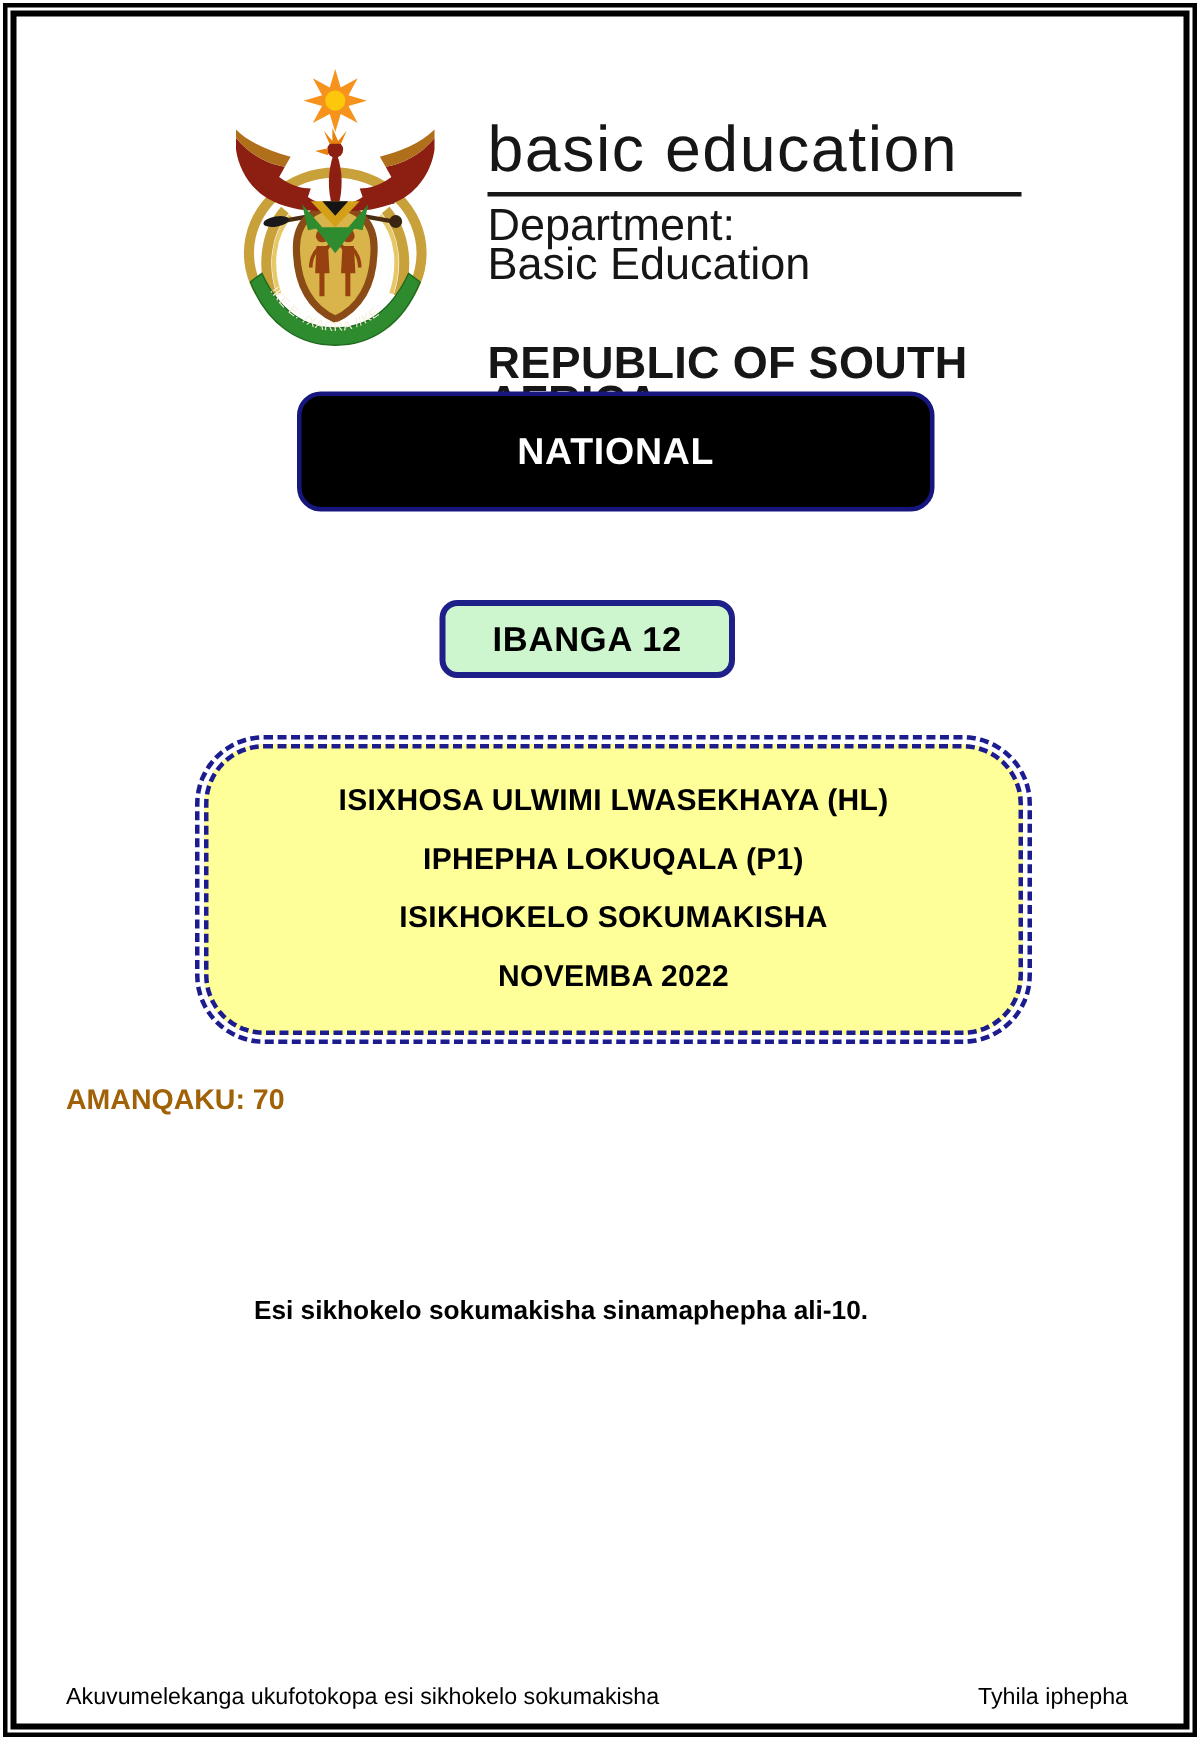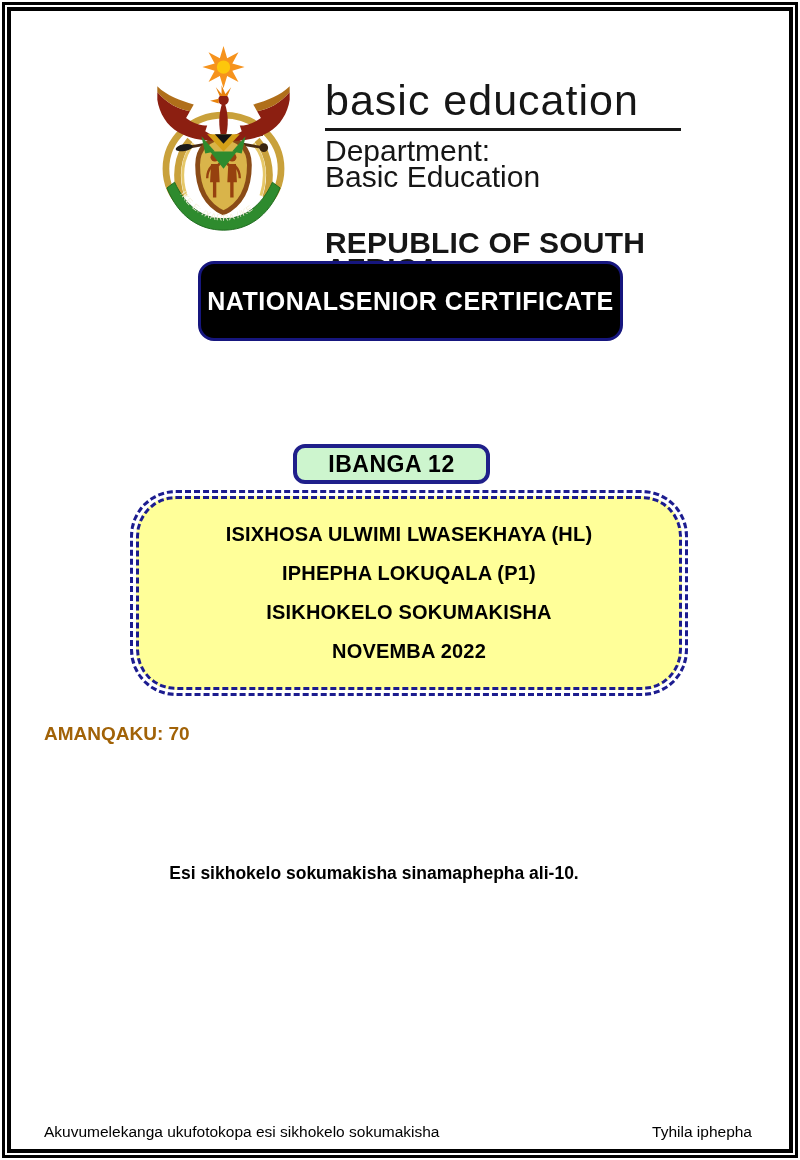--- a/index.html
+++ b/index.html
@@ -21,24 +21,24 @@
   
   .nsc-banner {
     position:absolute; left:198px; top:261px; width:425px; height:80px;
     background:#000; border:3px solid #16167E; border-radius:16px;
     display:flex; flex-direction:row; justify-content:center; align-items:center;
     color:#fff; font-weight:700; font-size:25px; line-height:33px; letter-spacing:0.5px;
   }
 
   
   .grade-badge {
-    position:absolute; left:293px; top:400px; width:197px; height:40px;
+    position:absolute; left:293px; top:400px; width:197px; height:52px;
     background:#CDF5CE; border:4px solid #1F1F8A; border-radius:12px;
     display:flex; justify-content:center; align-items:center;
-    font-weight:700; font-size:23px; color:#000; letter-spacing:0.5px;margin-top:44px;
+    font-weight:700; font-size:23px; color:#000; letter-spacing:0.5px;
   }
 
   
   .exam-outer {
     position:absolute; left:130px; top:490px; width:558px; height:206px;
     border:3px dashed #1C1C8F; border-radius:46px; padding:3px;
   }
   .exam-inner {
     width:100%; height:100%；
   }
@@ -133,21 +133,20 @@
   <div class="brand-block">
     <div class="brand-title">basic education</div>
     <div class="brand-underline"></div>
     <div class="dept-line">Department:</div>
     <div class="dept-line">Basic Education</div>
     <div class="dept-line bold">REPUBLIC OF SOUTH AFRICA</div>
   </div>
 
   <div class="nsc-banner">
     <div>NATIONAL</div>
-    <div>SENIOR CERTIFICATE</div>
   </div>
 
   <div class="grade-badge">
     <span>IBANGA 12</span>
   </div>
 
   <div class="exam-outer">
     <div class="exam-inner">
       <div class="exam-line">ISIXHOSA ULWIMI LWASEKHAYA (HL)</div>
       <div class="exam-line">IPHEPHA LOKUQALA (P1)</div>

